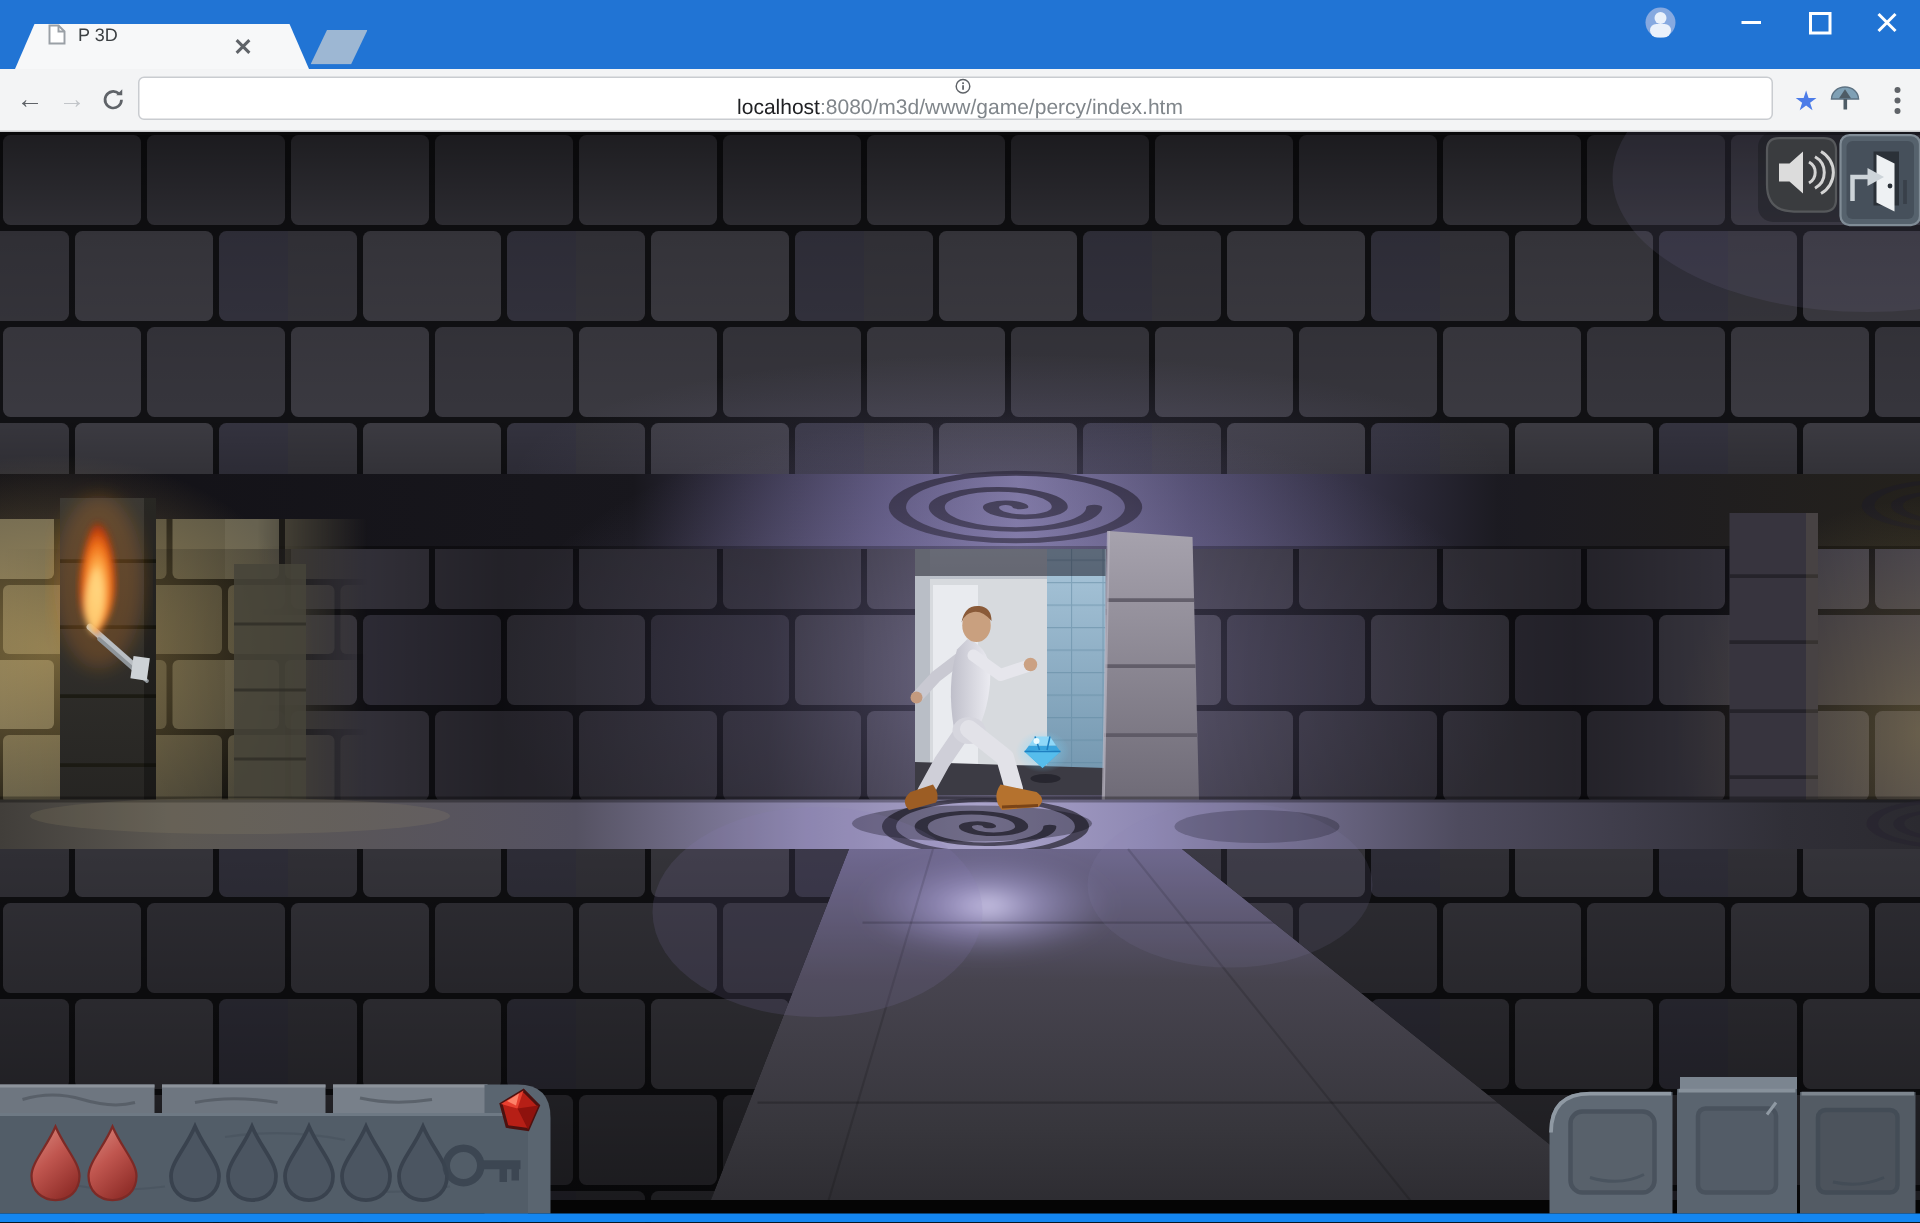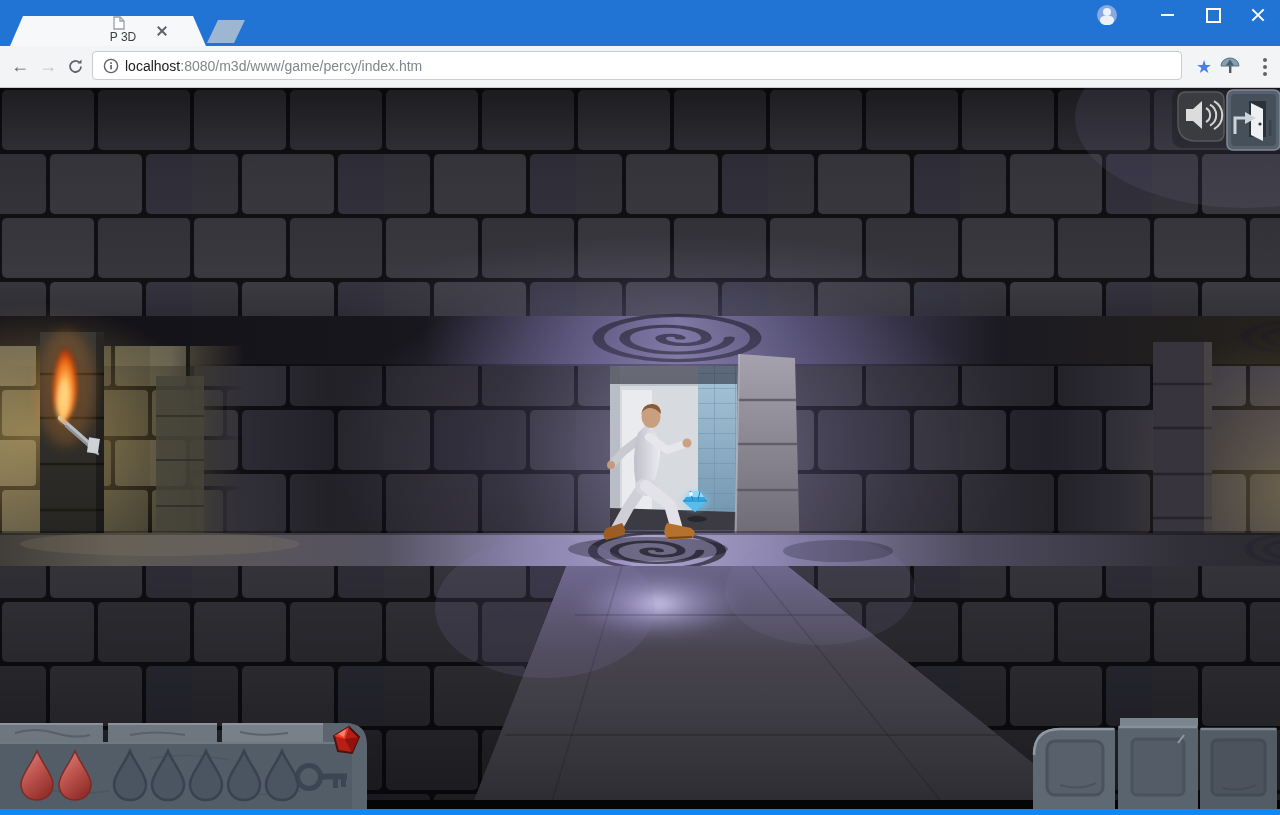--- a/index.html
+++ b/index.html
@@ -3,21 +3,21 @@
 <meta charset="utf-8">
 <style>
   html,body{margin:0;padding:0;background:#000;}
   body{width:1280px;height:815px;overflow:hidden;font-family:"Liberation Sans",sans-serif;}
   .browser{position:relative;width:1280px;height:815px;}
 
   
   .titlebar{position:absolute;top:0;left:0;width:1280px;height:46px;background:#2174d4;}
   .tab{position:absolute;left:10px;top:16px;width:196px;height:30px;background:#f7f8f9;
        clip-path:polygon(0 100%,13px 0,183px 0,196px 100%);}
-  .tab-inner{display:flex;align-items:center;height:100%;padding-left:22px;flex-direction:column;}
+  .tab-inner{display:flex;align-items:flex-start;height:100%;padding-left:22px;}
   .tab-title{font-size:12px;color:#3c4043;margin-left:8px;}
   .tab-close{position:absolute;left:146px;top:9px;width:12px;height:12px;cursor:default;}
   .tab-close::before,.tab-close::after{content:"";position:absolute;left:5px;top:0;width:2px;height:12px;background:#5f6368;}
   .tab-close::before{transform:rotate(45deg);} .tab-close::after{transform:rotate(-45deg);}
   .newtab{position:absolute;left:207px;top:20px;width:38px;height:23px;background:#9db7d3;
           clip-path:polygon(11px 0,38px 0,27px 100%,0 100%);}
   .captions{position:absolute;right:0;top:0;height:30px;display:flex;align-items:center;}
   .profile{width:20px;height:20px;border-radius:50%;background:#86a9e0;position:relative;margin-right:28px;}
   .profile::before{content:"";position:absolute;left:6px;top:3px;width:8px;height:8px;border-radius:50%;background:#eaf1fb;}
   .profile::after{content:"";position:absolute;left:3px;top:11px;width:14px;height:9px;border-radius:7px 7px 8px 8px;background:#eaf1fb;}
@@ -26,21 +26,21 @@
   .cap-max::before{content:"";position:absolute;left:16px;top:8px;width:11px;height:11px;border:2px solid #fff;}
   .cap-close::before,.cap-close::after{content:"";position:absolute;left:22px;top:7px;width:2px;height:16px;background:#fff;}
   .cap-close::before{transform:rotate(45deg);} .cap-close::after{transform:rotate(-45deg);}
 
   
   .toolbar{position:absolute;top:46px;left:0;width:1280px;height:41px;background:#f3f4f5;border-bottom:1px solid #c9cacc;}
   .navbtn{position:absolute;top:0;height:41px;width:28px;display:flex;align-items:center;justify-content:center;
           font-size:18px;color:#5f6368;}
   .nav-back{left:6px;} .nav-fwd{left:34px;color:#c2c5c9;} .nav-reload{left:61px;}
   .omnibox{position:absolute;left:92px;top:5px;width:1090px;height:29px;background:#fff;border:1px solid #c9ccd0;
-           border-radius:4px;display:flex;align-items:center;box-sizing:border-box;}
+           border-radius:4px;display:flex;align-items:center;box-sizing:border-box;flex-direction:column;}
   .urltext{font-size:14px;margin-left:6px;white-space:nowrap;}
   .url-host{color:#202124;} .url-path{color:#80868b;}
   .star{position:absolute;left:1191px;top:0;width:26px;height:41px;display:flex;align-items:center;justify-content:center;
         color:#4c7ce8;font-size:18px;}
   .ext{position:absolute;left:1219px;top:10px;}
   .menu{position:absolute;left:1256px;top:9px;width:18px;height:24px;display:flex;flex-direction:column;align-items:center;justify-content:space-between;padding:3px 0;box-sizing:border-box;}
   .menu i{width:4px;height:4px;border-radius:50%;background:#5f6368;}
 
   
   .game{position:absolute;top:88px;left:0;width:1280px;height:727px;background:#050507;}

